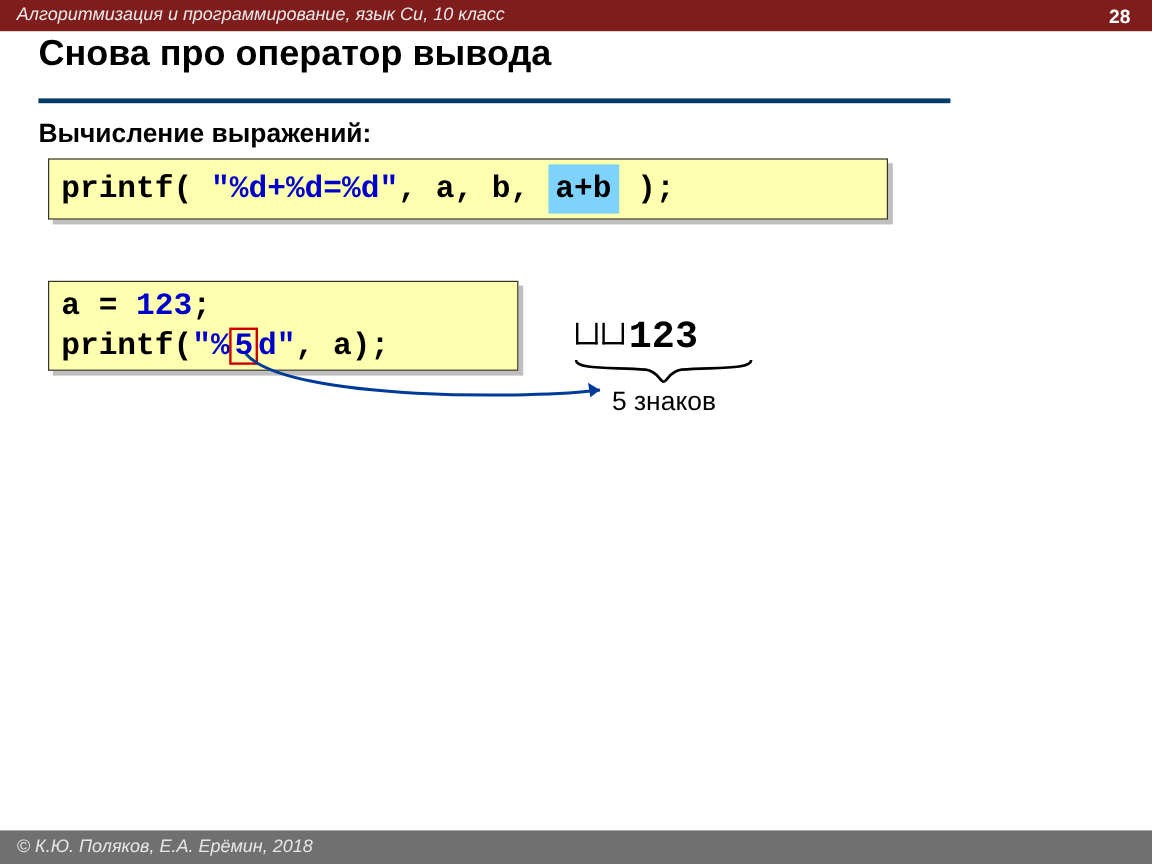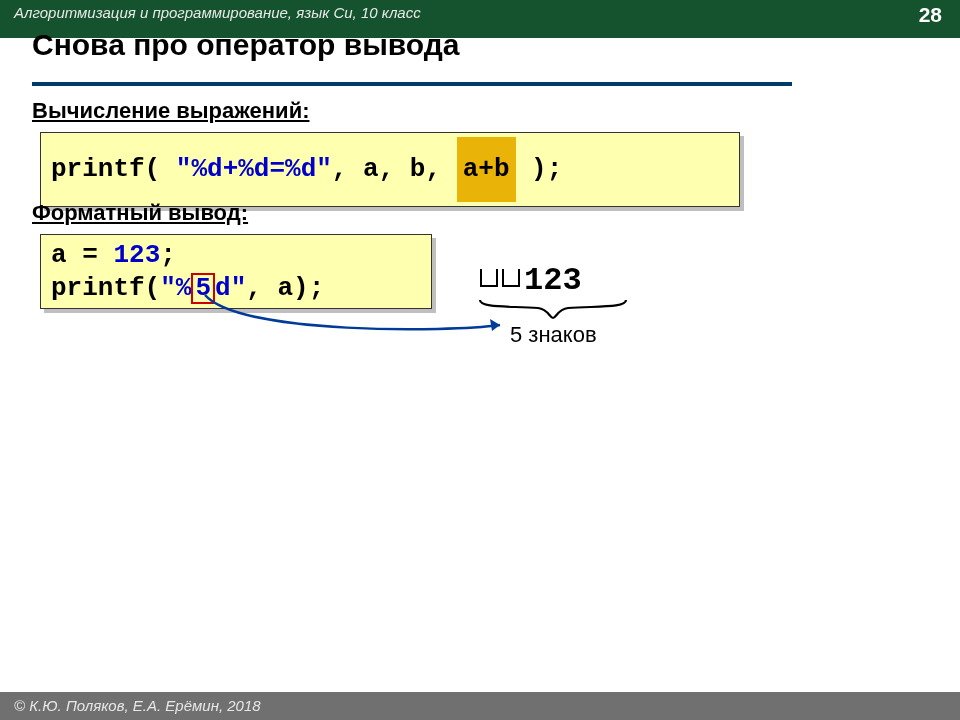--- a/index.html
+++ b/index.html
@@ -1,26 +1,26 @@
 <!DOCTYPE html>
 <html><head>
 <meta charset="utf-8">
 <style>
   * { box-sizing: border-box; margin: 0; padding: 0; }
   html, body { width: 960px; height: 720px; overflow: hidden; font-family: Arial, Helvetica, sans-serif; background: #fff; }
   .slide { position: relative; width: 960px; height: 720px; }
-  .topbar { position: absolute; top: 0; left: 0; right: 0; height: 38px; background: #14532d; color: #e8e8e8; font-style: italic; font-size: 15px; line-height: 26px; padding-left: 14px; }
-  .pagenum { position: absolute; top: 2px; right: 18px; color: #fff; font-weight: bold; font-size: 21px; font-style: normal; }
+  .topbar { position: absolute; top: 0; left: 0; right: 0; height: 26px; background: #7f1d1d; color: #e8e8e8; font-style: italic; font-size: 15px; line-height: 26px; padding-left: 14px; }
+  .pagenum { position: absolute; top: 2px; right: 18px; color: #fff; font-weight: bold; font-size: 16px; font-style: normal; }
   .title { position: absolute; top: 28px; left: 32px; font-size: 30px; font-weight: bold; color: #000; }
   .hr { position: absolute; top: 82px; left: 32px; width: 760px; height: 4px; background: #003b6a; }
-  .sec { position: absolute; left: 32px; font-size: 22px; font-weight: bold; color: #000; text-decoration: underline; }
+  .sec { position: absolute; left: 32px; font-size: 22px; font-weight: bold; color: #000; }
   .codebox { position: absolute; background: #ffffb0; border: 1px solid #333; box-shadow: 4px 4px 0 #bfbfbf; font-family: "Courier New", monospace; font-weight: bold; font-size: 26px; color: #000; padding: 4px 10px; line-height: 1.25; white-space: pre; }
   .fmt { color: #0000cc; }
   .num { color: #0000cc; }
-  .hi-green { background: #eab308; padding: 16px 6px; display: inline-block; }
+  .hi-green { background: #7dd3fc; padding: 4px 6px; display: inline-block; }
   .hi-red { border: 2px solid #cc0000; padding: 0 2px; display: inline-block; line-height: 1.05; }
   .output { position: absolute; font-family: "Courier New", monospace; font-weight: bold; font-size: 32px; color: #000; }
   .spc { display: inline-block; width: 18px; height: 18px; border: 2px solid #000; border-top: none; margin-right: 4px; position: relative; top: -2px; }
   .brace { position: absolute; }
   .caption { position: absolute; font-size: 22px; font-weight: normal; color: #000; }
   .footer { position: absolute; bottom: 0; left: 0; right: 0; height: 28px; background: #707070; color: #e6e6e6; font-style: italic; font-size: 15px; line-height: 28px; padding: 0 14px; display: flex; justify-content: space-between; }
   svg { overflow: visible; }
 </style>
 </head>
 <body>
@@ -32,21 +32,20 @@
     <span class="pagenum">28</span>
   </div>
 
   <div class="title">Снова про оператор вывода</div>
   <div class="hr"></div>
 
   <div class="sec" style="top:98px;">Вычисление выражений:</div>
 
   <div class="codebox" style="top:132px; left:40px; width:700px;"><span>printf( </span><span class="fmt">"%d+%d=%d"</span><span>, a, b, </span><span class="hi-green">a+b</span><span> );</span></div>
 
-  <div class="sec" style="top:200px;">Форматный вывод:</div>
 
   <div class="codebox" style="top:234px; left:40px; width:392px;"><span>a = </span><span class="num">123</span><span>;</span>
 <span>printf(</span><span class="fmt">"%</span><span class="hi-red fmt">5</span><span class="fmt">d"</span><span>, a);</span></div>
 
   <div class="output" style="top:262px; left:480px;">
     <span class="spc"></span><span class="spc"></span><span>123</span>
   </div>
 
   <svg class="brace" style="top:298px; left:478px;" width="150" height="24">
     <path d="M2 2 C2 10, 30 8, 60 10 C70 11, 72 20, 75 20 C78 20, 80 11, 90 10 C120 8, 148 10, 148 2" stroke="#000" stroke-width="2.2" fill="none"></path>

